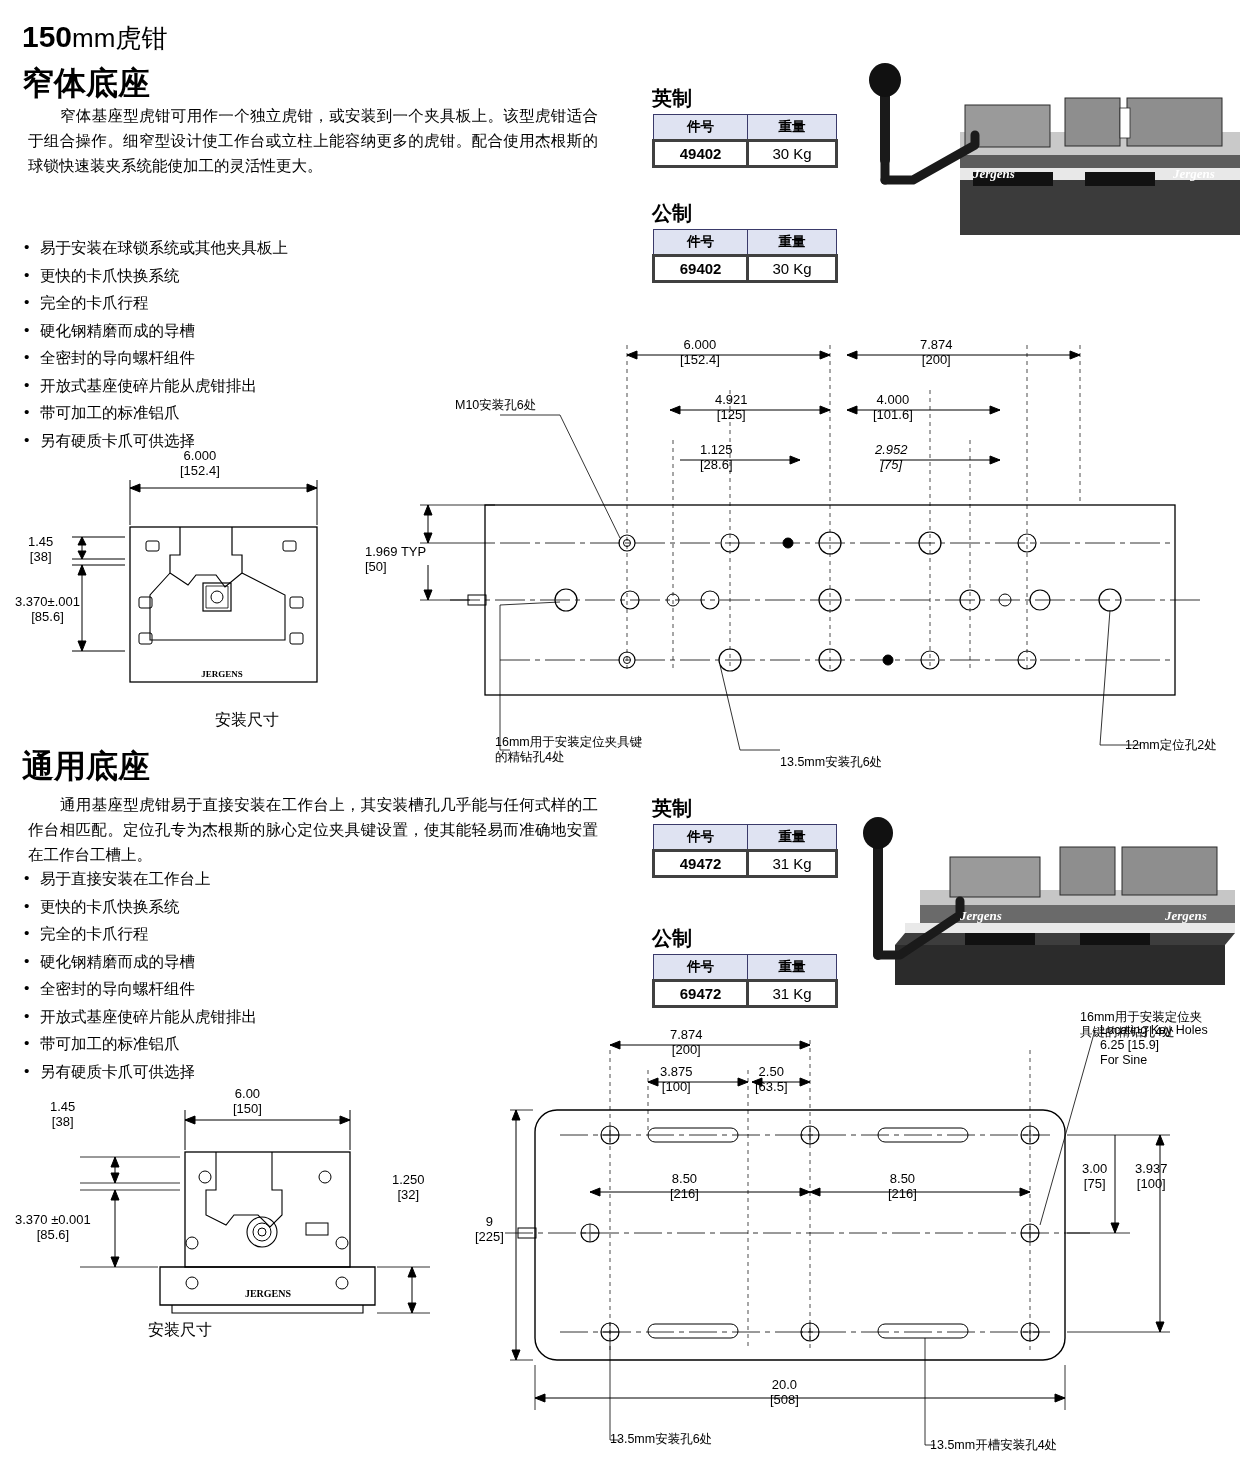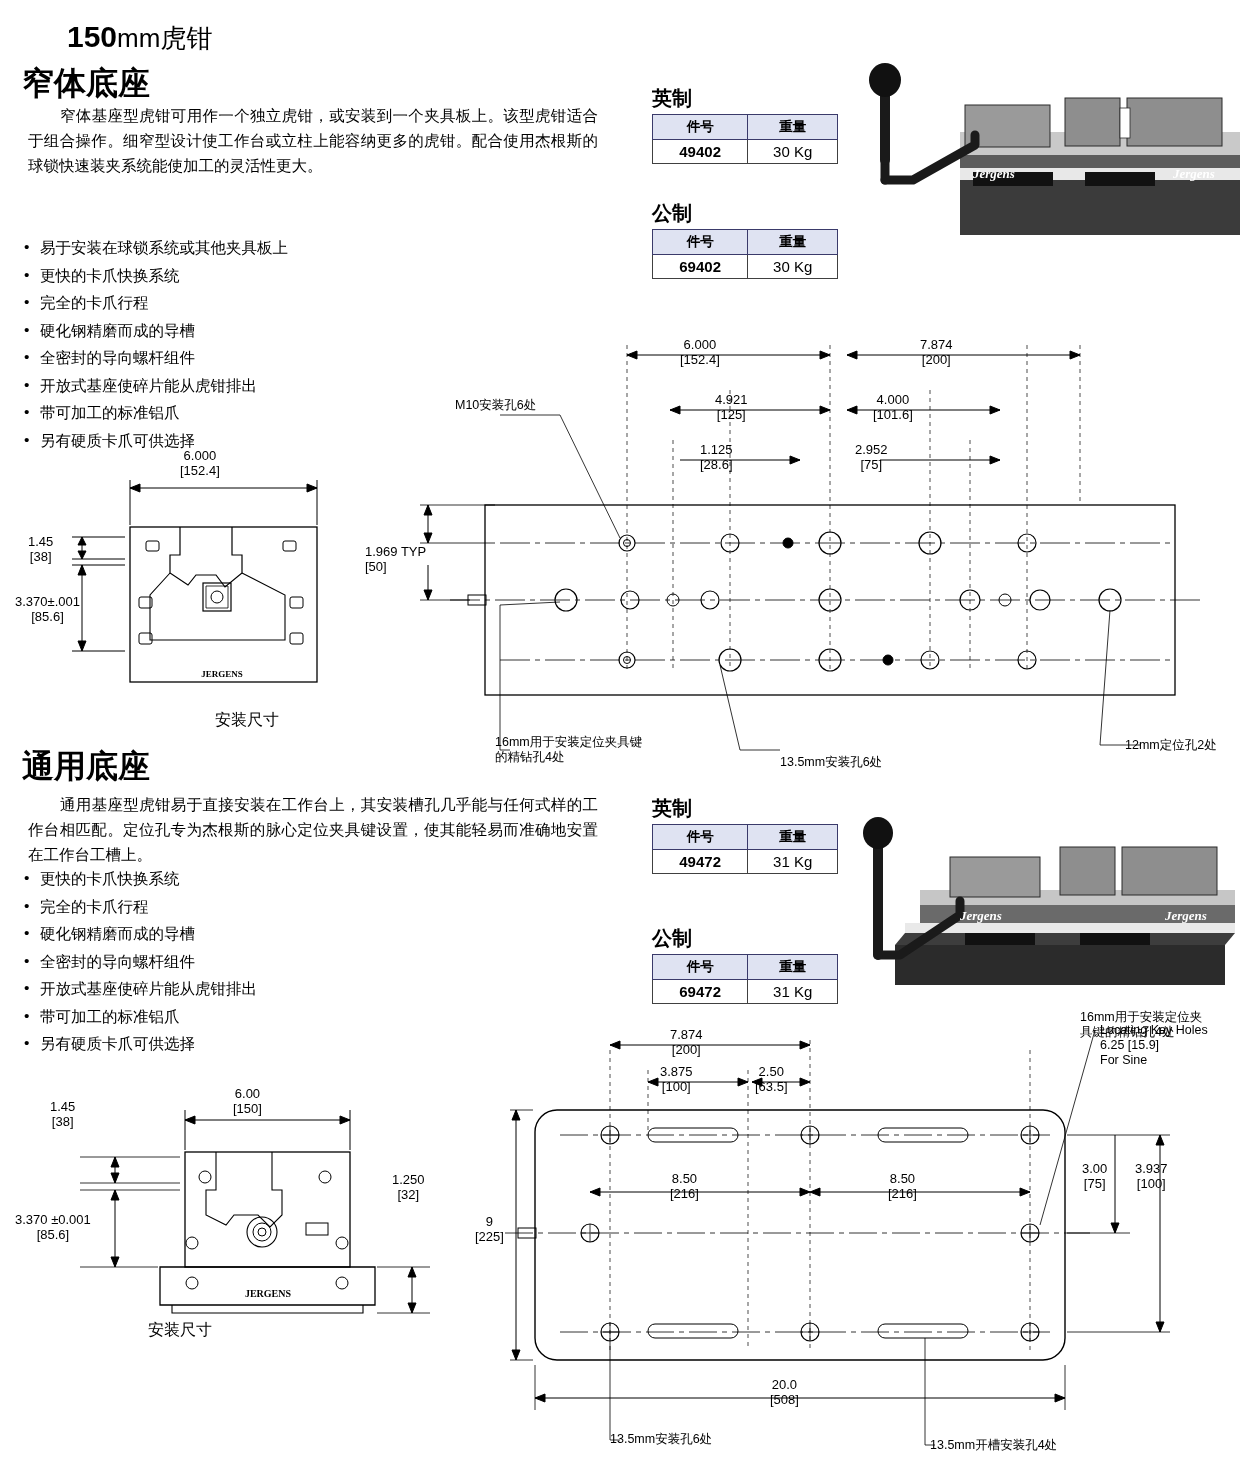--- a/index.html
+++ b/index.html
@@ -16,32 +16,32 @@
   .bullets{font-size:15.5px;line-height:1.78;list-style:none;margin:0;padding:0;}
   .bullets li{position:relative;padding-left:18px;}
   .bullets li:before{content:"•";position:absolute;left:2px;top:-1px;}
   .tbl-label{font-size:20px;font-weight:bold;margin-bottom:2px;}
   table.pn{border-collapse:collapse;width:186px;}
   table.pn th{
     background:#dfe3f2;border:1px solid #3a3a6a;font-size:13.5px;font-weight:bold;
     padding:3px 0;text-align:center;color:#000;
   }
   table.pn td{
-    border:1px solid #404040;font-size:15px;padding:3px 0;text-align:center;font-weight:bold;
+    border:3px solid #404040;font-size:15px;padding:3px 0;text-align:center;font-weight:bold;
   }
   table.pn td.w{font-weight:normal;}
   .cap{font-size:16px;text-align:center;}
   .dimtxt{font-size:13px;line-height:1.15;text-align:center;font-family:"Liberation Sans",sans-serif;}
   .note{font-size:12.5px;line-height:1.2;}
   svg{display:block;overflow:visible;}
 </style>
 </head>
 <body>
 
-<div class="abs ttl" style="left:22px;top:20px;margin-left:45px;">
+<div class="abs ttl" style="left:22px;top:20px;">
   <span>150</span><span class="mm">mm虎钳</span>
 </div>
 
 <div class="abs h2" style="left:22px;top:62px;">窄体底座</div>
 
 <div class="abs para" style="left:22px;top:103px;width:570px;text-indent:32px;">
   <span>窄体基座型虎钳可用作一个独立虎钳，或安装到一个夹具板上。该型虎钳适合于组合操作。细窄型设计使工作台或立柱上能容纳更多的虎钳。配合使用杰根斯的球锁快速装夹系统能使加工的灵活性更大。</span>
 </div>
 
 <ul class="abs bullets" style="left:22px;top:234px;width:420px;">
@@ -252,39 +252,40 @@
   <div class="abs dimtxt" style="left:300px;top:8px;white-space:pre;">6.000
 [152.4]</div>
   <div class="abs dimtxt" style="left:540px;top:8px;white-space:pre;">7.874
 [200]</div>
   <div class="abs dimtxt" style="left:335px;top:63px;white-space:pre;">4.921
 [125]</div>
   <div class="abs dimtxt" style="left:493px;top:63px;white-space:pre;">4.000
 [101.6]</div>
   <div class="abs dimtxt" style="left:320px;top:113px;white-space:pre;">1.125
 [28.6]</div>
-  <div class="abs dimtxt" style="left:475px;top:113px;white-space:pre;">2.952
+  <div class="abs dimtxt" style="left:495px;top:113px;white-space:pre;font-style:italic;">2.952
 [75]</div>
   <div class="abs dimtxt" style="left:-15px;top:215px;white-space:pre;text-align:left;">1.969 TYP
 [50]</div>
 
   <div class="abs note" style="left:75px;top:68px;white-space:pre;">M10安装孔6处</div>
   <div class="abs note" style="left:115px;top:405px;white-space:pre;">16mm用于安装定位夹具键
 的精钻孔4处</div>
   <div class="abs note" style="left:400px;top:425px;white-space:pre;">13.5mm安装孔6处</div>
   <div class="abs note" style="left:745px;top:408px;white-space:pre;">12mm定位孔2处</div>
 </div>
 
 <div class="abs h2" style="left:22px;top:745px;">通用底座</div>
 
 <div class="abs para" style="left:22px;top:792px;width:570px;text-indent:32px;">
   <span>通用基座型虎钳易于直接安装在工作台上，其安装槽孔几乎能与任何式样的工作台相匹配。定位孔专为杰根斯的脉心定位夹具键设置，使其能轻易而准确地安置在工作台工槽上。</span>
 </div>
 
 <ul class="abs bullets" style="left:22px;top:865px;width:420px;">
+  <li><span>易于直接安装在工作台上</span></li>
   <li><span>更快的卡爪快换系统</span></li>
   <li><span>完全的卡爪行程</span></li>
   <li><span>硬化钢精磨而成的导槽</span></li>
   <li><span>全密封的导向螺杆组件</span></li>
   <li><span>开放式基座使碎片能从虎钳排出</span></li>
   <li><span>带可加工的标准铝爪</span></li>
   <li><span>另有硬质卡爪可供选择</span></li>
 </ul>
 
 <div class="abs" style="left:652px;top:795px;">

